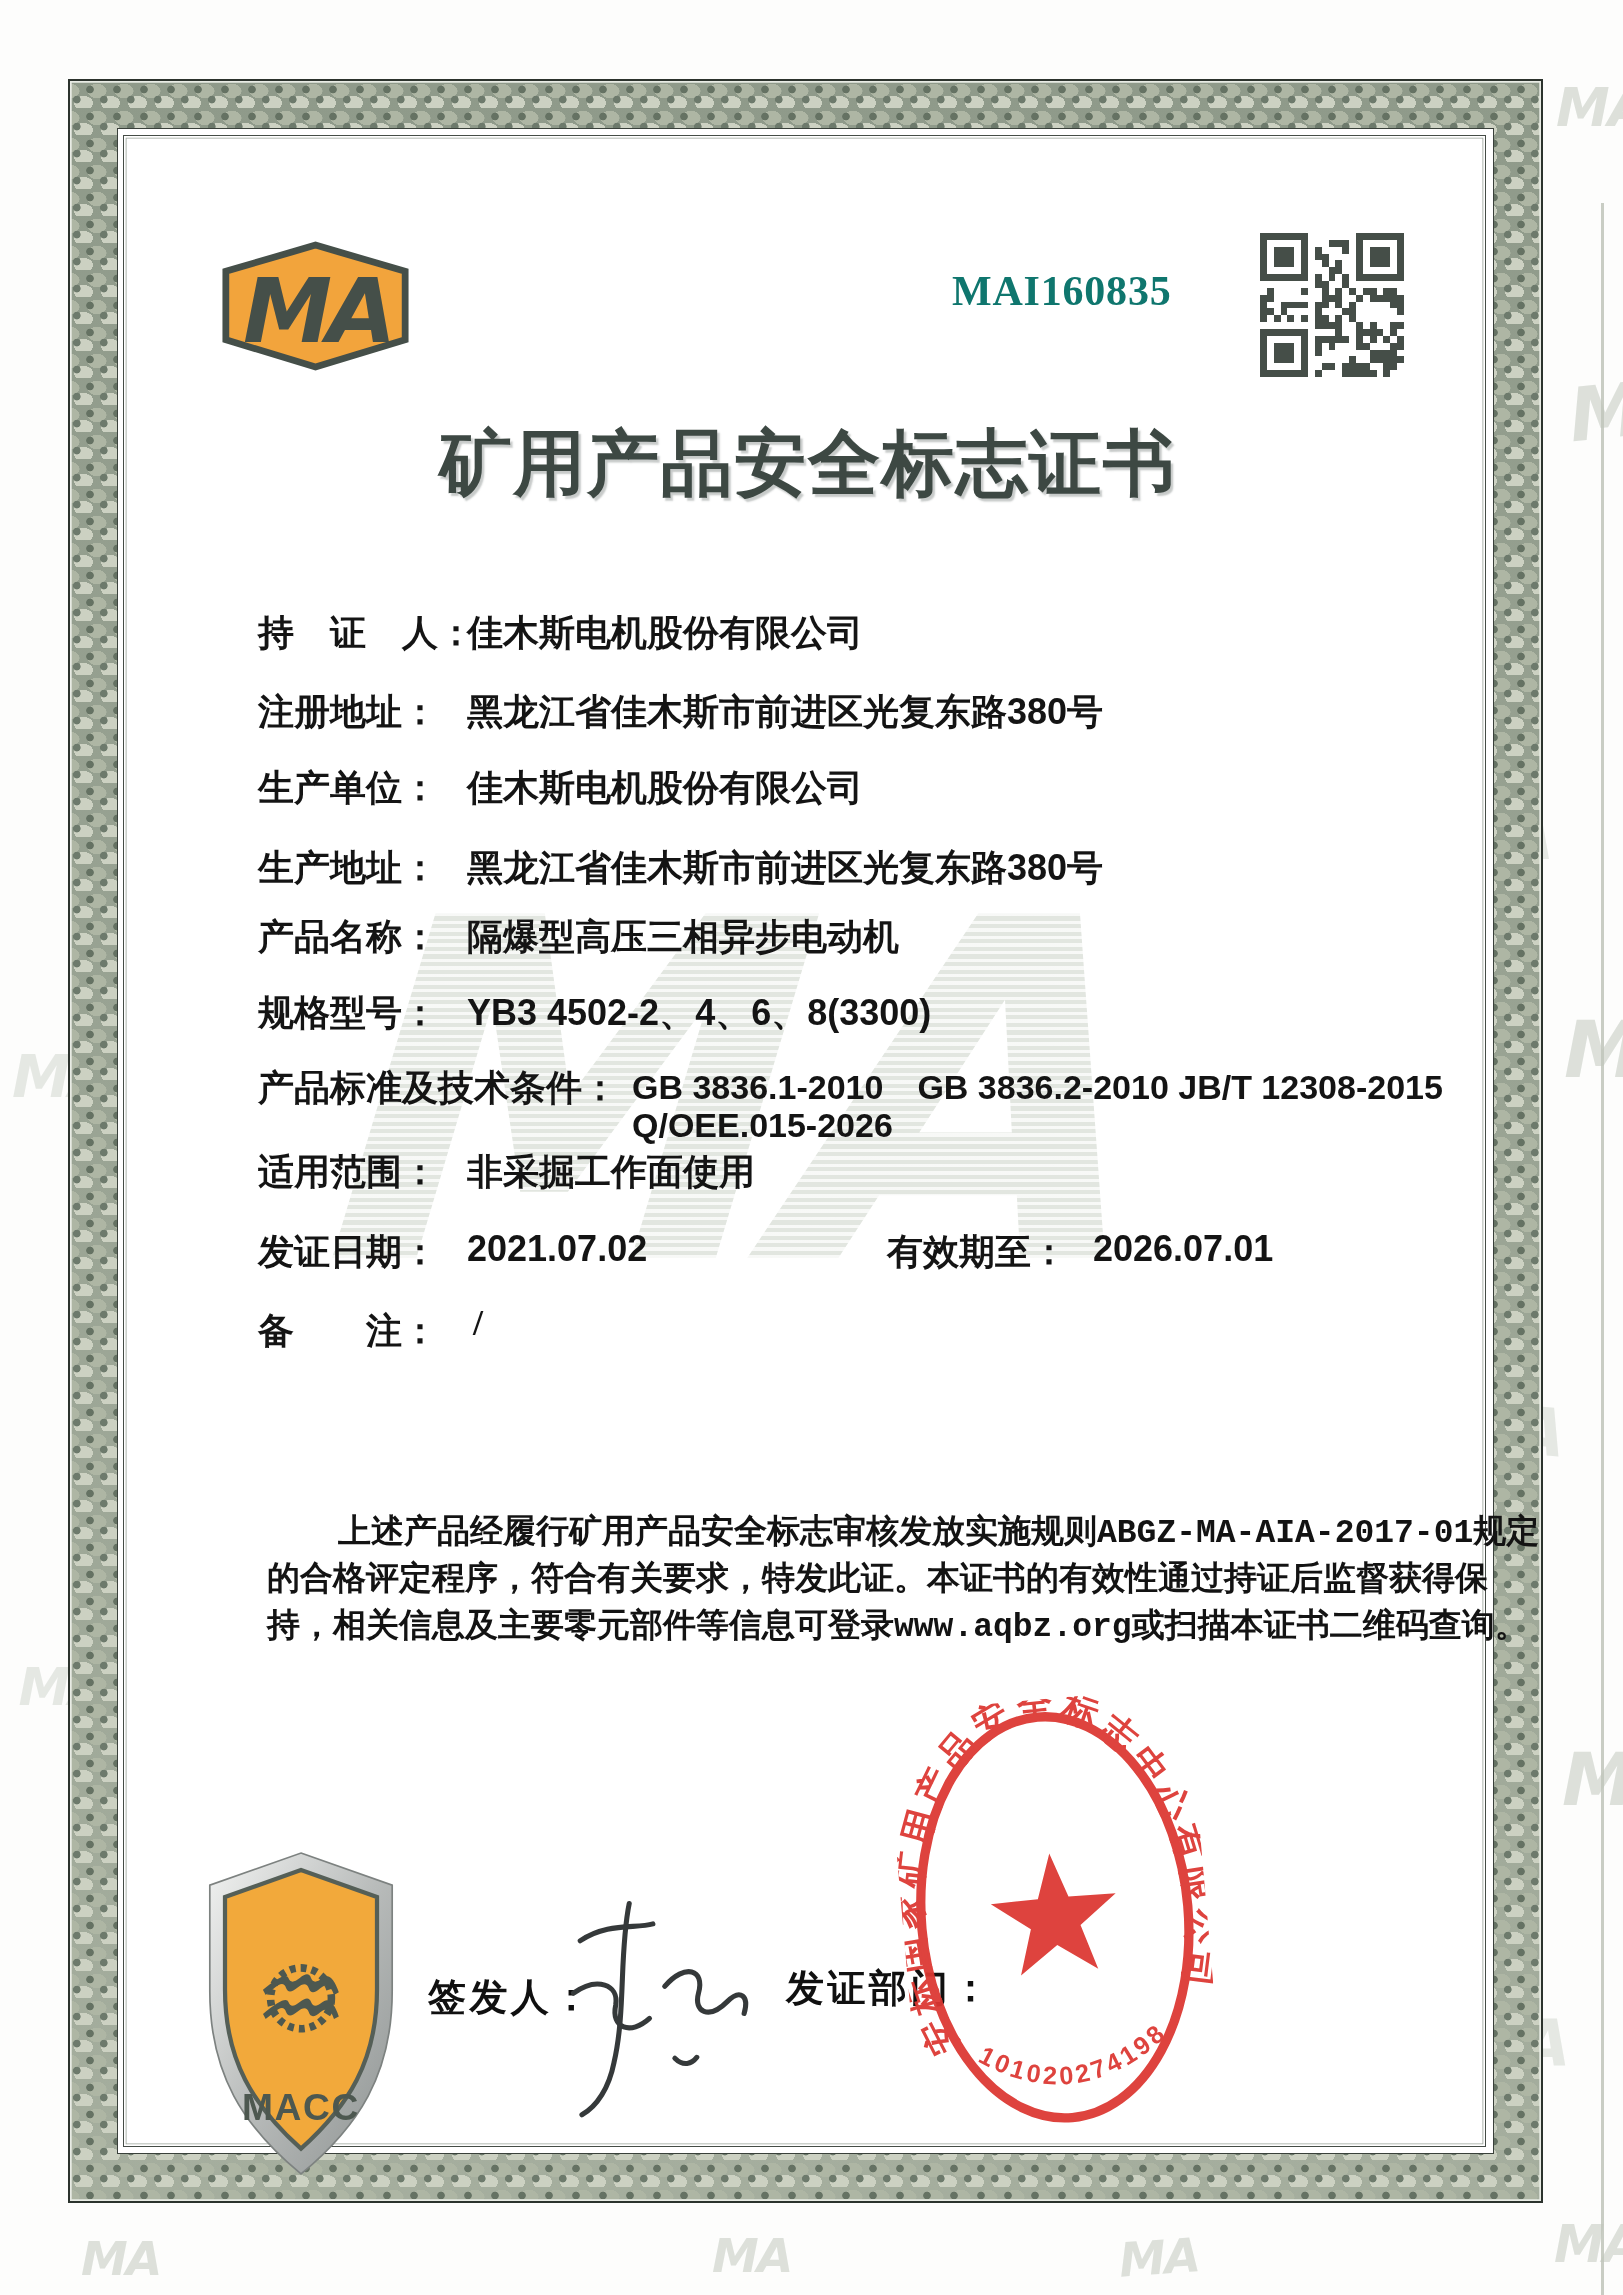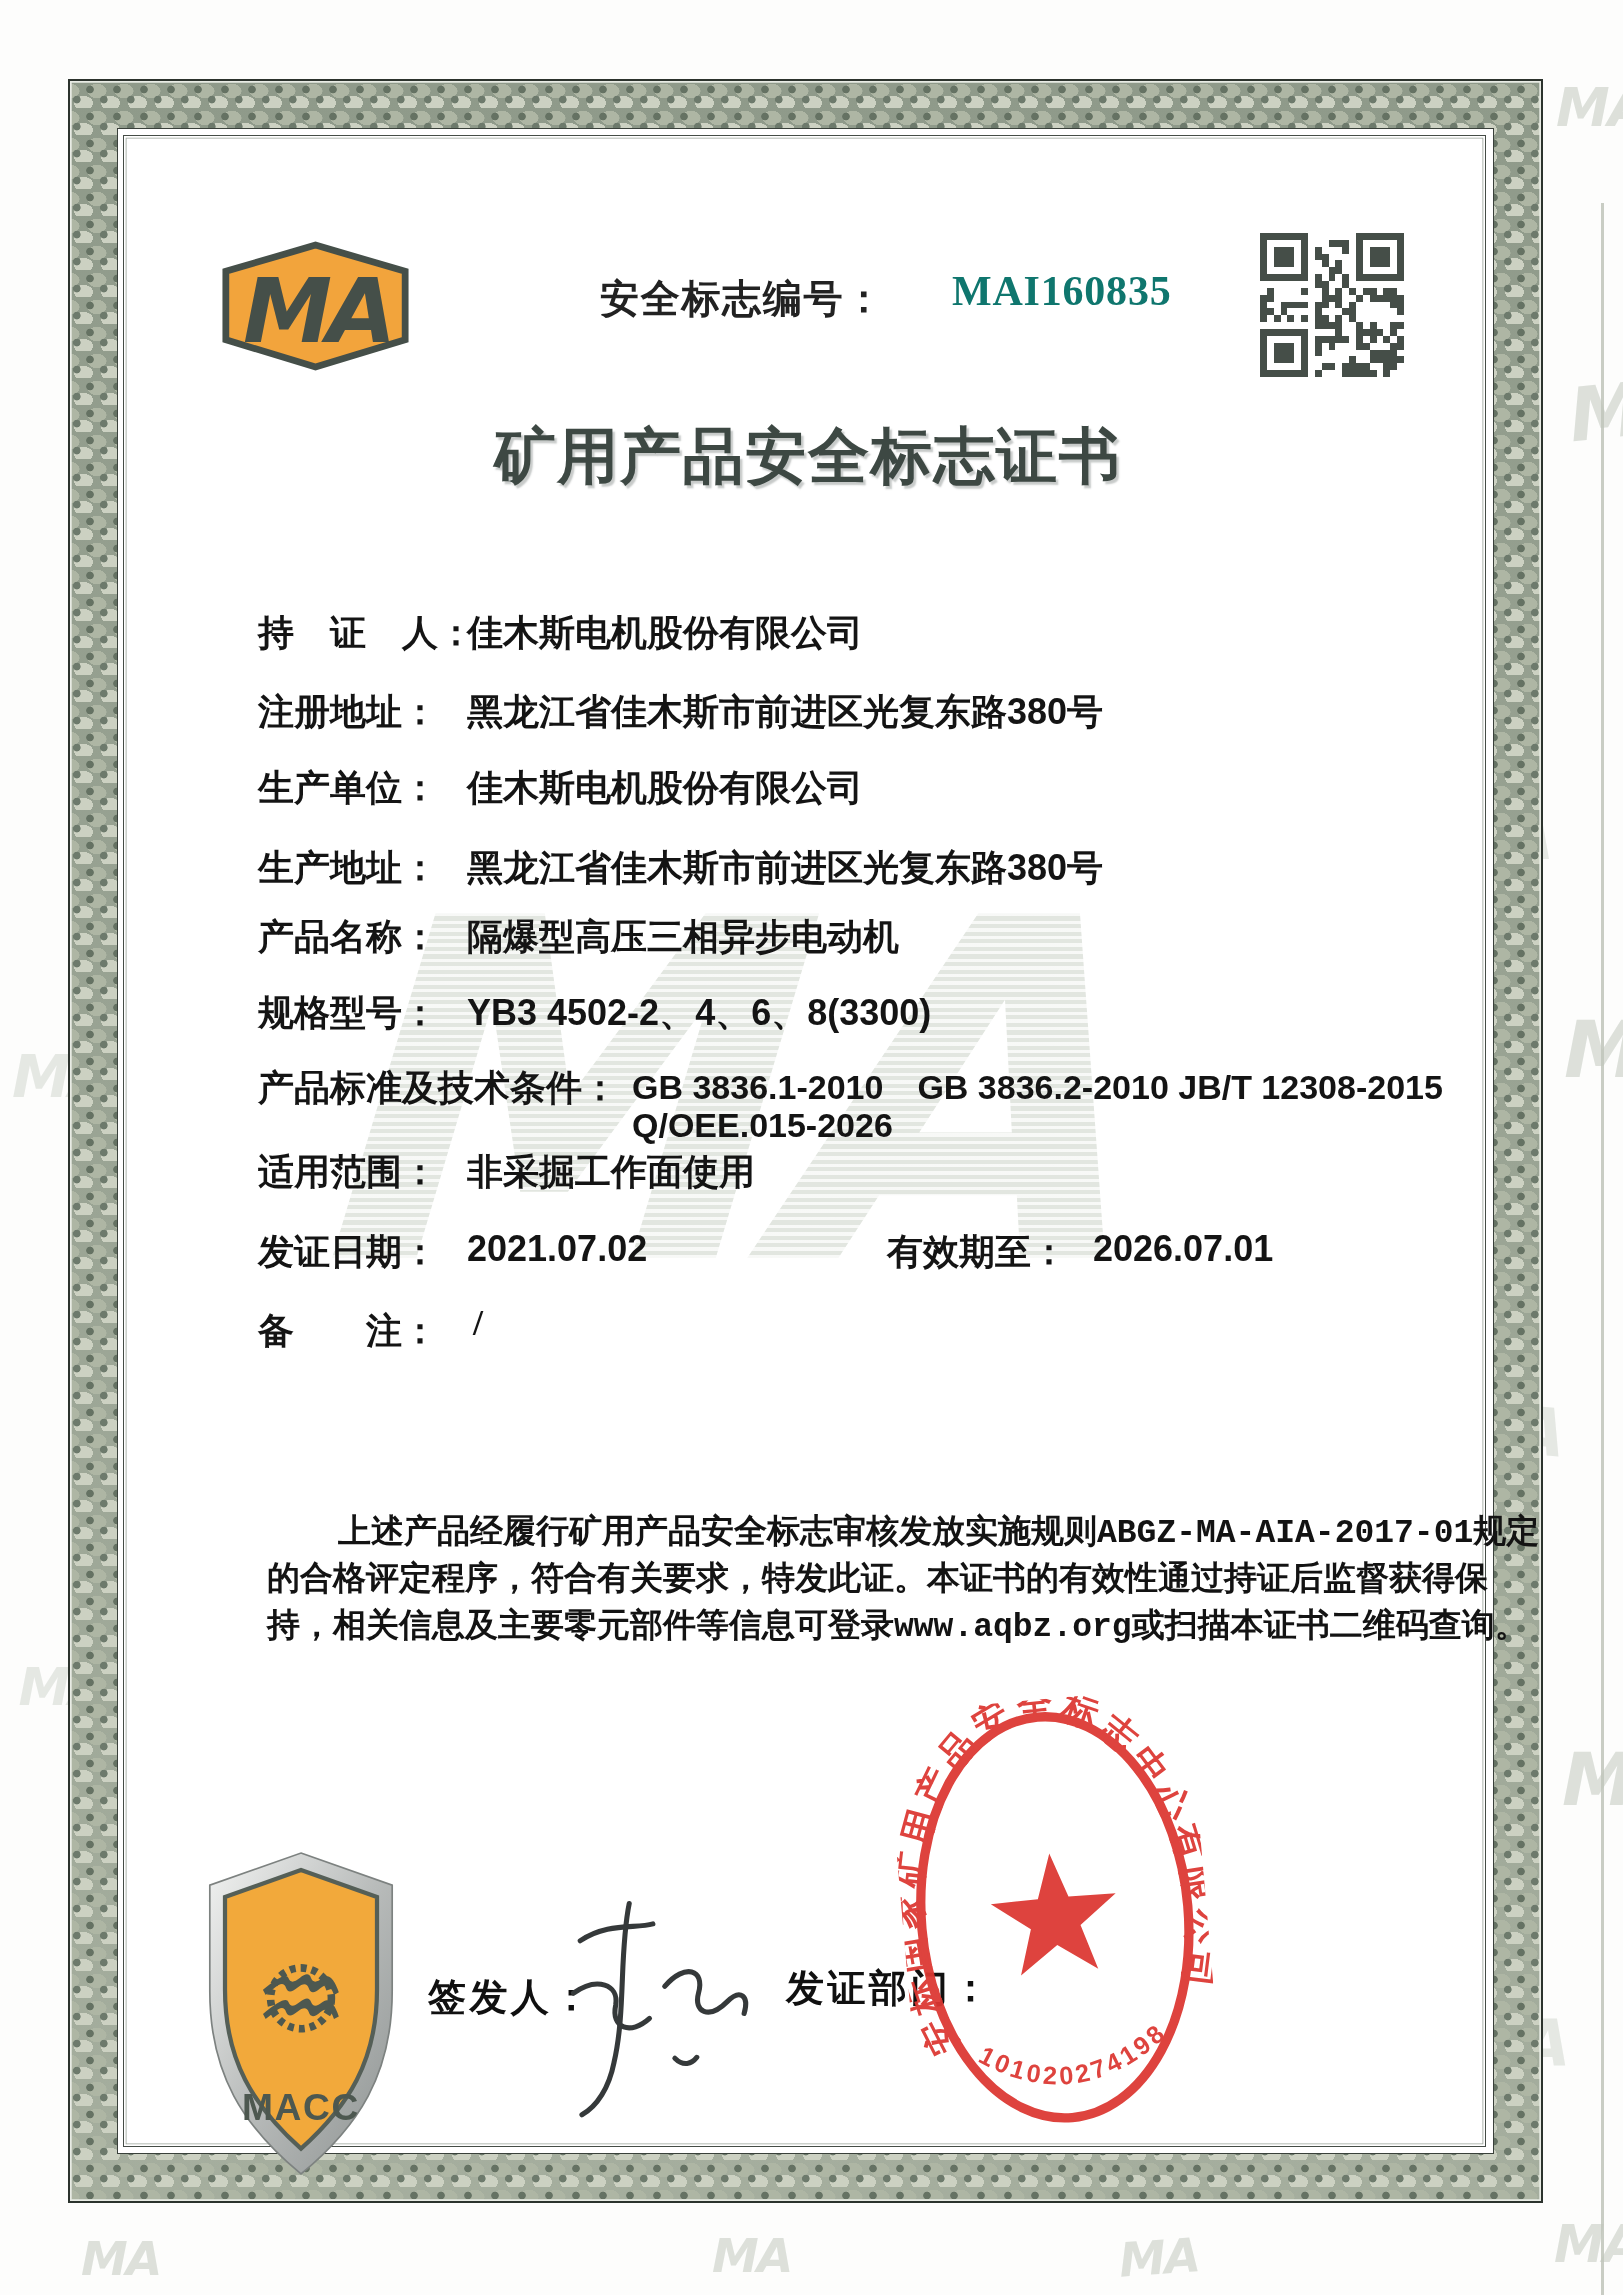--- a/index.html
+++ b/index.html
@@ -60,21 +60,21 @@
   
   .ma-logo{position:absolute;left:214px;top:239px;width:203px;height:134px;}
   .sec-label{position:absolute;left:600px;top:272px;font-size:39px;font-weight:bold;letter-spacing:1.7px;color:#222;}
   .sec-value{
     position:absolute;left:952px;top:267px;font-size:42px;font-weight:600;color:#0f766e;
     font-family:"Liberation Serif","DejaVu Serif",serif;letter-spacing:0.8px;
   }
   .qr{position:absolute;left:1260px;top:233px;width:144px;height:144px;}
   .title{
     position:absolute;left:254px;top:416px;width:1108px;text-align:center;
-    font-size:61px;font-weight:800;letter-spacing:1.7px;color:#3d4843;
+    font-size:72px;font-weight:800;letter-spacing:1.7px;color:#3d4843;
     font-family:"Liberation Serif","DejaVu Serif",serif;
     text-shadow:2.5px 3.4px 1.7px rgba(70,80,75,.30);
     white-space:nowrap;
   }
   
   .lbl{position:absolute;left:250px;font-size:36px;font-weight:bold;color:#141414;white-space:nowrap;margin-left:8px;}
   .val{position:absolute;left:467px;font-size:36px;font-weight:bold;color:#141414;white-space:nowrap;}
   .v-std{left:632px;font-size:34px;}
   .lbl2{left:879px;}
   .v2-date{left:1093px;}
@@ -122,21 +122,20 @@
   <div class="watermark">MA</div>
   <div class="wm-stripes"></div>
 
   <div class="ma-logo">
     <svg width="203" height="134" viewBox="0 0 240 158">
       <polygon points="14,38 120,7 226,38 226,119 120,151 14,119" fill="#F2A43C" stroke="#454F49" stroke-width="8"></polygon>
       <text x="122" y="121" text-anchor="middle" font-size="106" font-weight="900" font-style="italic" letter-spacing="-6" fill="#454F49" font-family="&quot;DejaVu Sans&quot;,&quot;Liberation Sans&quot;,sans-serif">MA</text>
     </svg>
   </div>
 
-  <div class="sec-label">安全标志编号：</div>
   <div class="sec-value">MAI160835</div>
 
   <div class="qr">
     <svg id="qr-svg" width="144" height="144" viewBox="0 0 21 21" shape-rendering="crispEdges">
         <rect x="10" y="1" width="1" height="1" fill="#454E48"></rect>
         <rect x="11" y="1" width="1" height="1" fill="#454E48"></rect>
         <rect x="12" y="1" width="1" height="1" fill="#454E48"></rect>
         <rect x="8" y="2" width="1" height="1" fill="#454E48"></rect>
         <rect x="12" y="2" width="1" height="1" fill="#454E48"></rect>
         <rect x="8" y="3" width="1" height="1" fill="#454E48"></rect>

